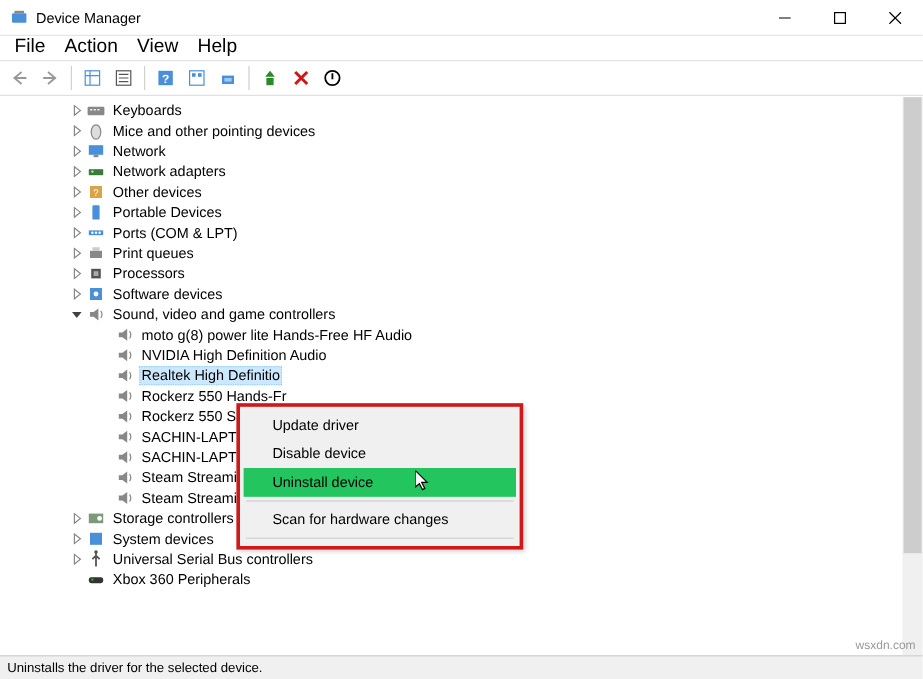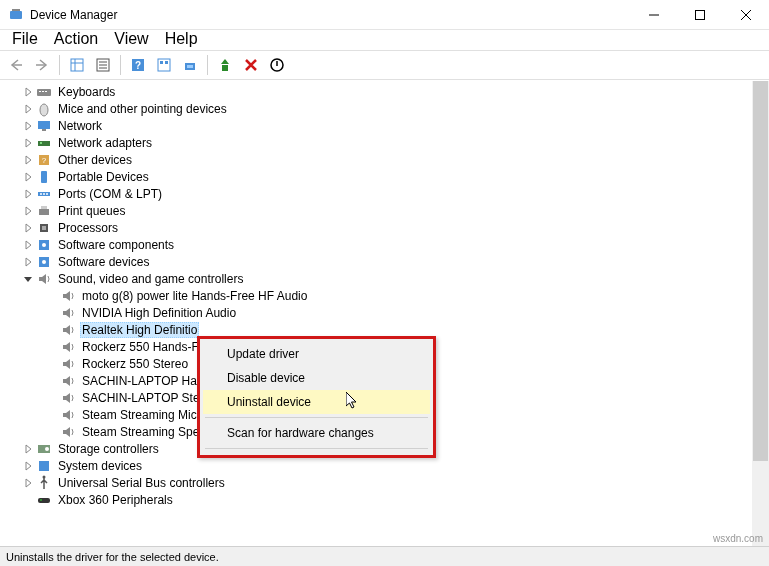--- a/index.html
+++ b/index.html
@@ -12,35 +12,35 @@
     .win-btn { width: 46px; height: 30px; display: flex; align-items: center; justify-content: center; font-size: 14px; font-family: "Segoe MDL2 Assets", sans-serif; cursor: default; }
     
     .menubar { height: 20px; display: flex; align-items: flex-end; padding-left: 4px; font-size: 16px; }
     .menubar .menu-item { padding: 2px 8px; cursor: default; }
     
     .toolbar { height: 30px; display: flex; align-items: center; border-top: 1px solid #e0e0e0; border-bottom: 1px solid #e0e0e0; padding-left: 4px; gap: 2px; }
     .tb-sep { width: 1px; height: 20px; background: #d0d0d0; margin: 0 3px; }
     .tb-btn { width: 24px; height: 24px; display: flex; align-items: center; justify-content: center; cursor: default; }
     .tb-btn.disabled { opacity: 0.4; }
     
-    .tree-container { position: absolute; top: 81px; bottom: 20px; left: 0; right: 0; overflow-y: auto; overflow-x: hidden; }
+    .tree-container { position: absolute; top: 81px; bottom: 20px; left: 0; right: 0; overflow-y: auto; overflow-x: hidden; padding-left: 36px; }
     .tree { font-size: 12px; padding: 2px 0; }
     .tree-row { display: flex; align-items: center; height: 17px; white-space: nowrap; cursor: default; }
     .tree-row .expander { width: 16px; height: 16px; display: inline-flex; align-items: center; justify-content: center; font-size: 10px; color: #555; }
     .tree-row .node-icon { width: 16px; height: 16px; margin-right: 4px; display: inline-flex; align-items: center; justify-content: center; }
     .tree-row .label { padding: 0 2px; }
     .tree-row.selected .label { background: #cce8ff; border: 1px dotted #99d1ff; padding: 0 1px; }
     .indent-0 { padding-left: 20px; }
     .child-row { padding-left: 60px; }
     
     .statusbar { position: absolute; bottom: 0; left: 0; right: 0; height: 20px; background: #f0f0f0; border-top: 1px solid #d0d0d0; font-size: 11px; padding: 2px 6px; display: flex; align-items: center; }
     
     .context-menu { position: absolute; left: 197px; top: 336px; width: 239px; background: #f0f0f0; border: 3px solid #d01818; box-shadow: 2px 2px 4px rgba(0,0,0,0.2); font-size: 12px; padding: 3px; z-index: 10; }
     .cm-item { padding: 5px 24px; cursor: default; }
-    .cm-item.highlighted { background: #fef9c3; position: relative; padding-left: 24px; }
+    .cm-item.highlighted { background: #22c55e; position: relative; padding-left: 24px; }
     .cm-sep { height: 1px; background: #d0d0d0; margin: 3px 2px; }
     .cm-item.bold { font-weight: bold; }
     .cursor { position: absolute; left: 346px; top: 392px; z-index: 20; pointer-events: none; }
     
     .watermark { position: absolute; right: 6px; bottom: 22px; font-size: 10px; color: #999; }
     
     .scrollbar-track { position: absolute; right: 0; top: 81px; bottom: 20px; width: 17px; background: #f0f0f0; }
     .scrollbar-thumb { position: absolute; right: 1px; top: 0; width: 15px; height: 380px; background: #cdcdcd; }
   </style>
 </head>
@@ -272,34 +272,20 @@
             <path d="M3 1 L8 5 L3 9 Z" fill="none" stroke="#888" stroke-width="1"></path>
           </svg>
         </span>
         <span class="node-icon">
           <svg width="16" height="16">
             <rect x="4" y="4" width="8" height="8" fill="#555"></rect>
             <rect x="6" y="6" width="4" height="4" fill="#aaa"></rect>
           </svg>
         </span>
         <span class="label">Processors</span>
-      </div>
-      <div class="tree-row indent-0">
-        <span class="expander">
-          <svg width="10" height="10">
-            <path d="M3 1 L8 5 L3 9 Z" fill="none" stroke="#888" stroke-width="1"></path>
-          </svg>
-        </span>
-        <span class="node-icon">
-          <svg width="16" height="16">
-            <rect x="3" y="3" width="10" height="10" fill="#4a90d9"></rect>
-            <circle cx="8" cy="8" r="2" fill="#fff"></circle>
-          </svg>
-        </span>
-        <span class="label">Software components</span>
       </div>
       <div class="tree-row indent-0">
         <span class="expander">
           <svg width="10" height="10">
             <path d="M3 1 L8 5 L3 9 Z" fill="none" stroke="#888" stroke-width="1"></path>
           </svg>
         </span>
         <span class="node-icon">
           <svg width="16" height="16">
             <rect x="3" y="3" width="10" height="10" fill="#4a90d9"></rect>

